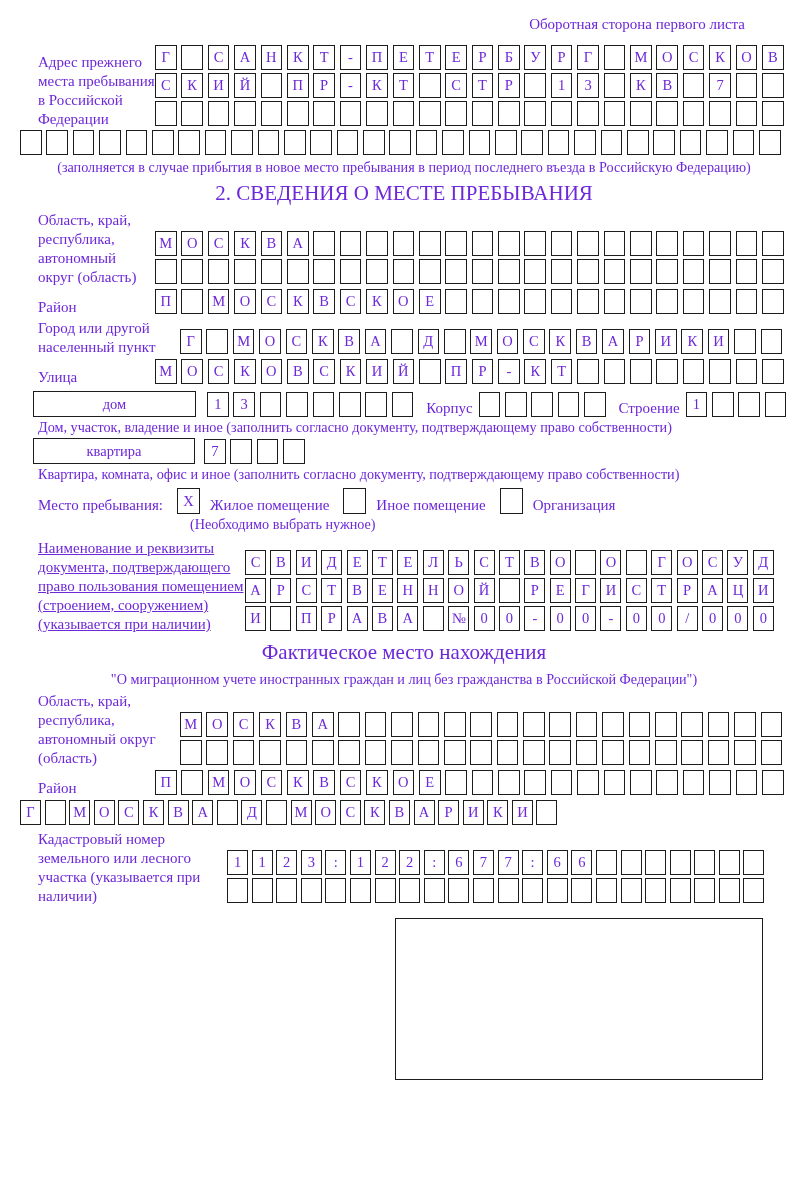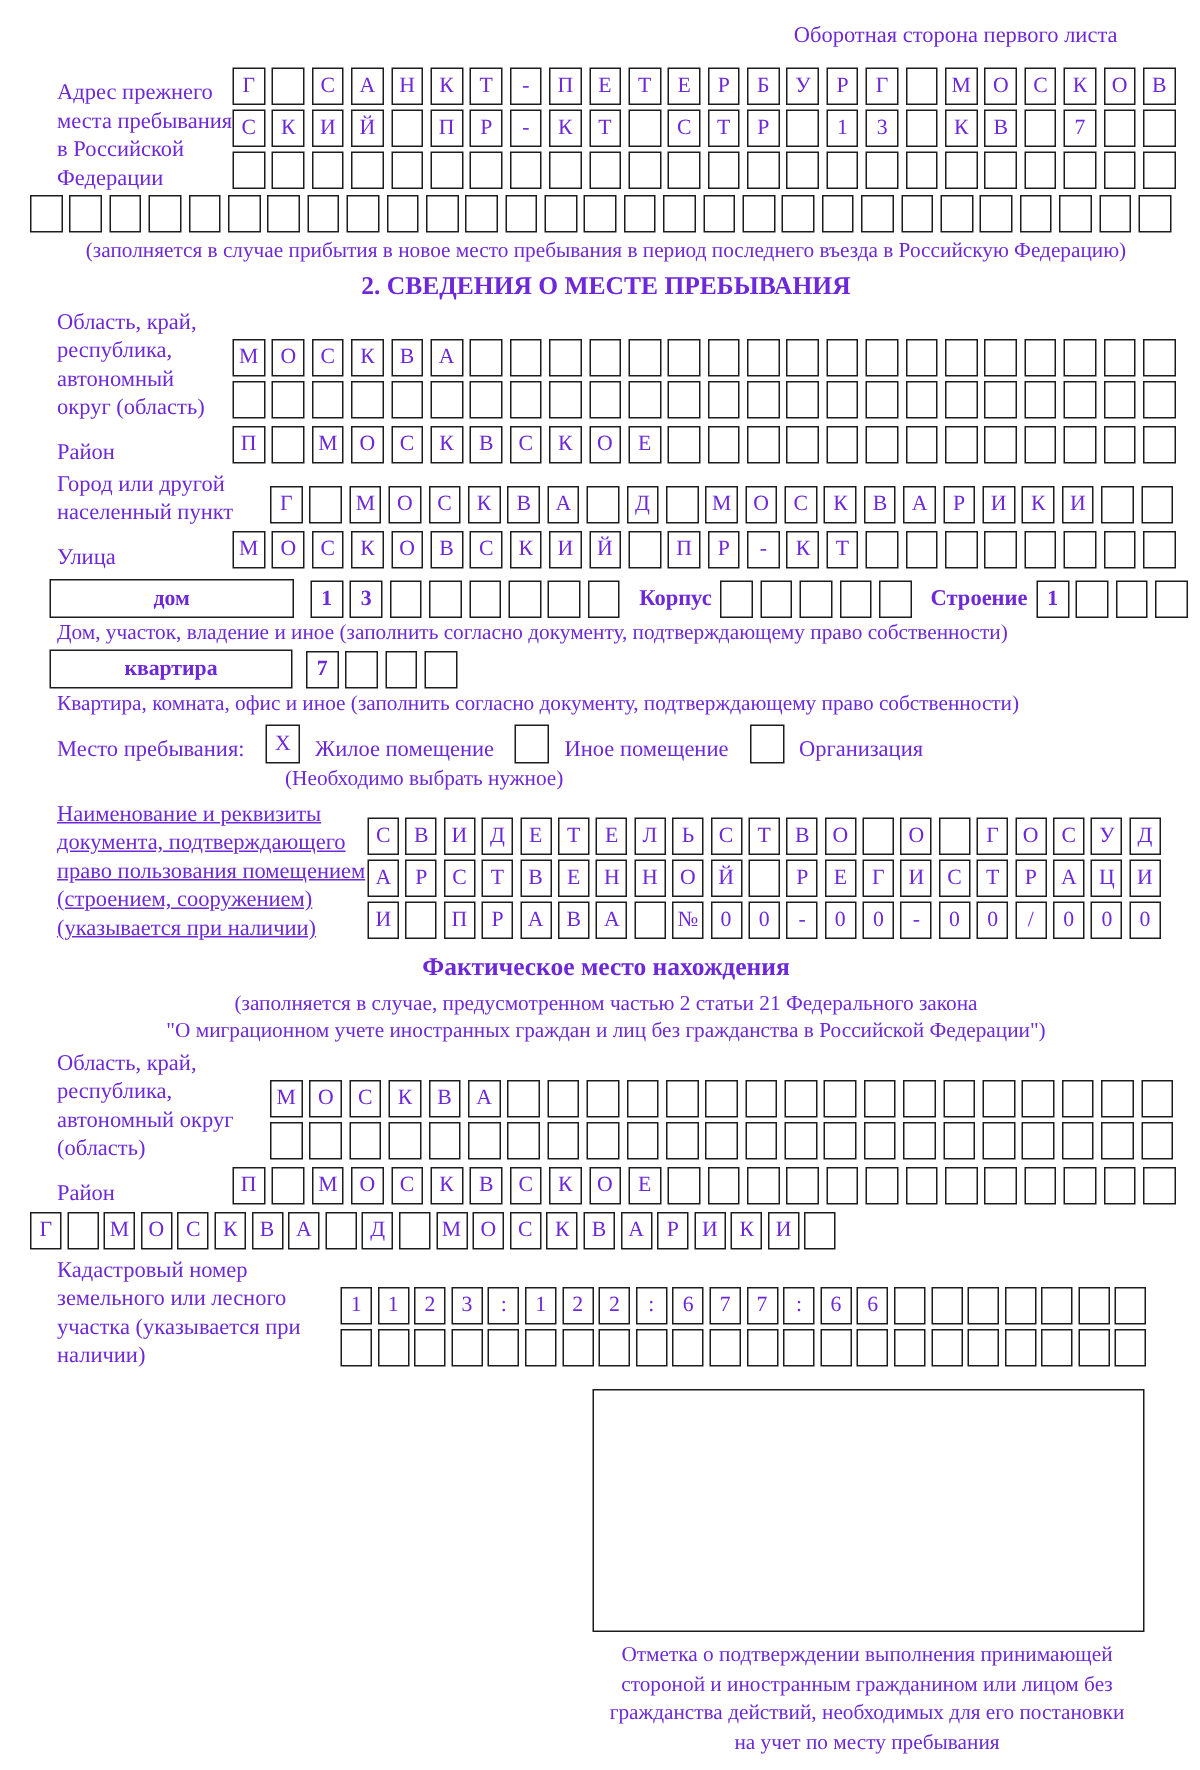--- a/index.html
+++ b/index.html
@@ -33,23 +33,23 @@
     background:#fff;
     flex-shrink:0;
   }
   .med .cell{ width:21px; margin-right:4.4px; }
   .tight .cell{ width:21px; margin-right:3.6px; }
 
   .fullrow{ margin-top:1px; }
   .caption{ font-size:14.2px; margin-top:1px; line-height:18px;}
   .caption.center{ text-align:center; }
   .caption.left{ padding-left:18px; }
-  .sec-title{ text-align:center; font-weight:bold; font-size:17px; margin:5px 0 5px 0; }
-
-  .house-row{ display:flex; align-items:center; margin-top:4px;font-weight:bold; }
+  .sec-title{ text-align:center; font-weight:normal; font-size:21px; margin:5px 0 5px 0; }
+
+  .house-row{ display:flex; align-items:flex-end; margin-top:4px; }
   .house-row .boxrow{ margin-bottom:0; }
   .label-box{
     box-sizing:border-box; border:1.6px solid #1c1c1c; height:26px;
     display:flex; align-items:center; justify-content:center; font-size:14.5px;
     flex-shrink:0;
   }
   .dom-box{ width:163px; margin-left:13px; margin-right:11px; }
   .kv-box{ width:162px; margin-left:13px; margin-right:9px; }
   .inline-lbl{ font-size:15px; margin:0 6px 0 8px; white-space:nowrap; }
 
@@ -467,21 +467,20 @@
           <span class="cell">0</span>
           <span class="cell">/</span>
           <span class="cell">0</span>
           <span class="cell">0</span>
           <span class="cell">0</span>
         </div>
     </div>
   </div>
 
   <div class="sec-title mt6">Фактическое место нахождения</div>
-  <div class="sec3-cap">(заполняется в случае, предусмотренном частью 2 статьи 21 Федерального закона</div>
   <div class="sec3-cap">"О миграционном учете иностранных граждан и лиц без гражданства в Российской Федерации")</div>
 
   <div class="field mt4">
     <div class="flabel w2">Область, край, республика, автономный округ (область)</div>
     <div class="rows">
       <div class="boxrow">
           <span class="cell">М</span>
           <span class="cell">О</span>
           <span class="cell">С</span>
           <span class="cell">К</span>
@@ -638,20 +637,14 @@
           <span class="cell"></span>
           <span class="cell"></span>
           <span class="cell"></span>
           <span class="cell"></span>
           <span class="cell"></span>
         </div>
     </div>
   </div>
 
   <div class="mark-box"></div>
-  <div class="mark-caption">
-    <div>Отметка о подтверждении выполнения принимающей</div>
-    <div>стороной и иностранным гражданином или лицом без</div>
-    <div>гражданства действий, необходимых для его постановки</div>
-    <div>на учет по месту пребывания</div>
-  </div>
 
 </div>
 
 </body></html>

